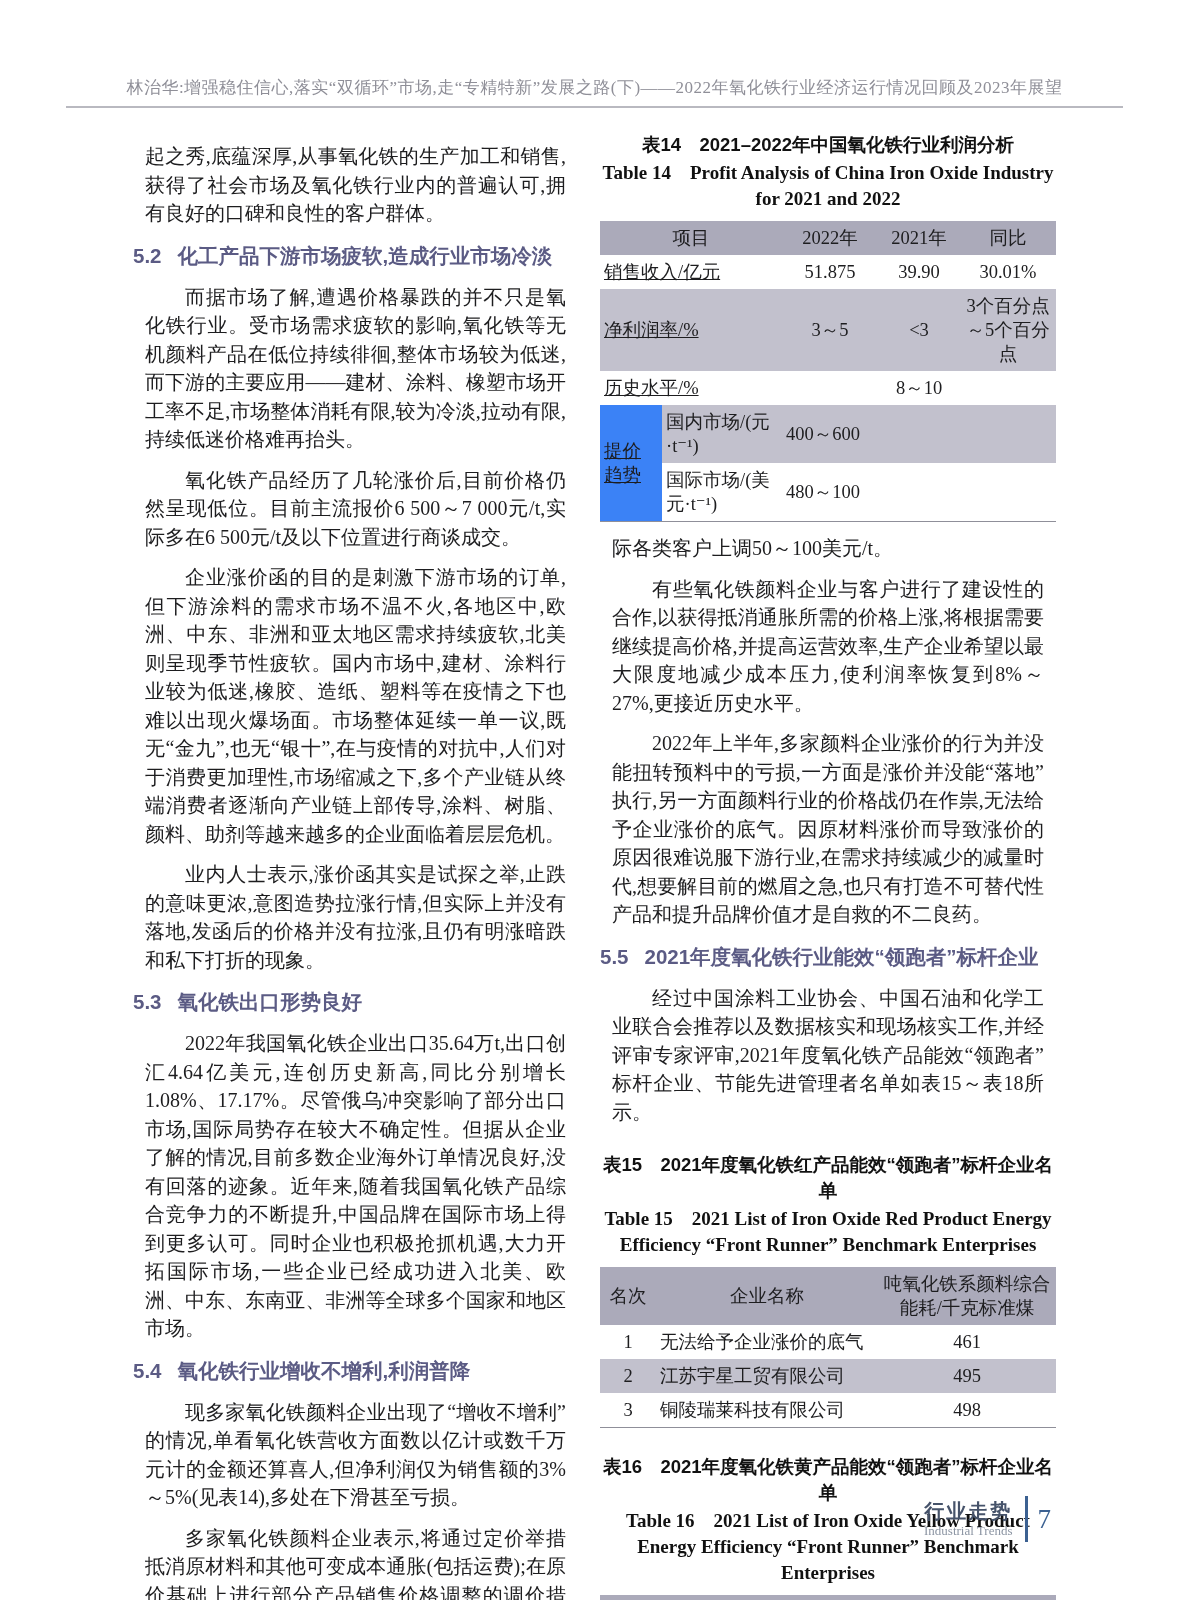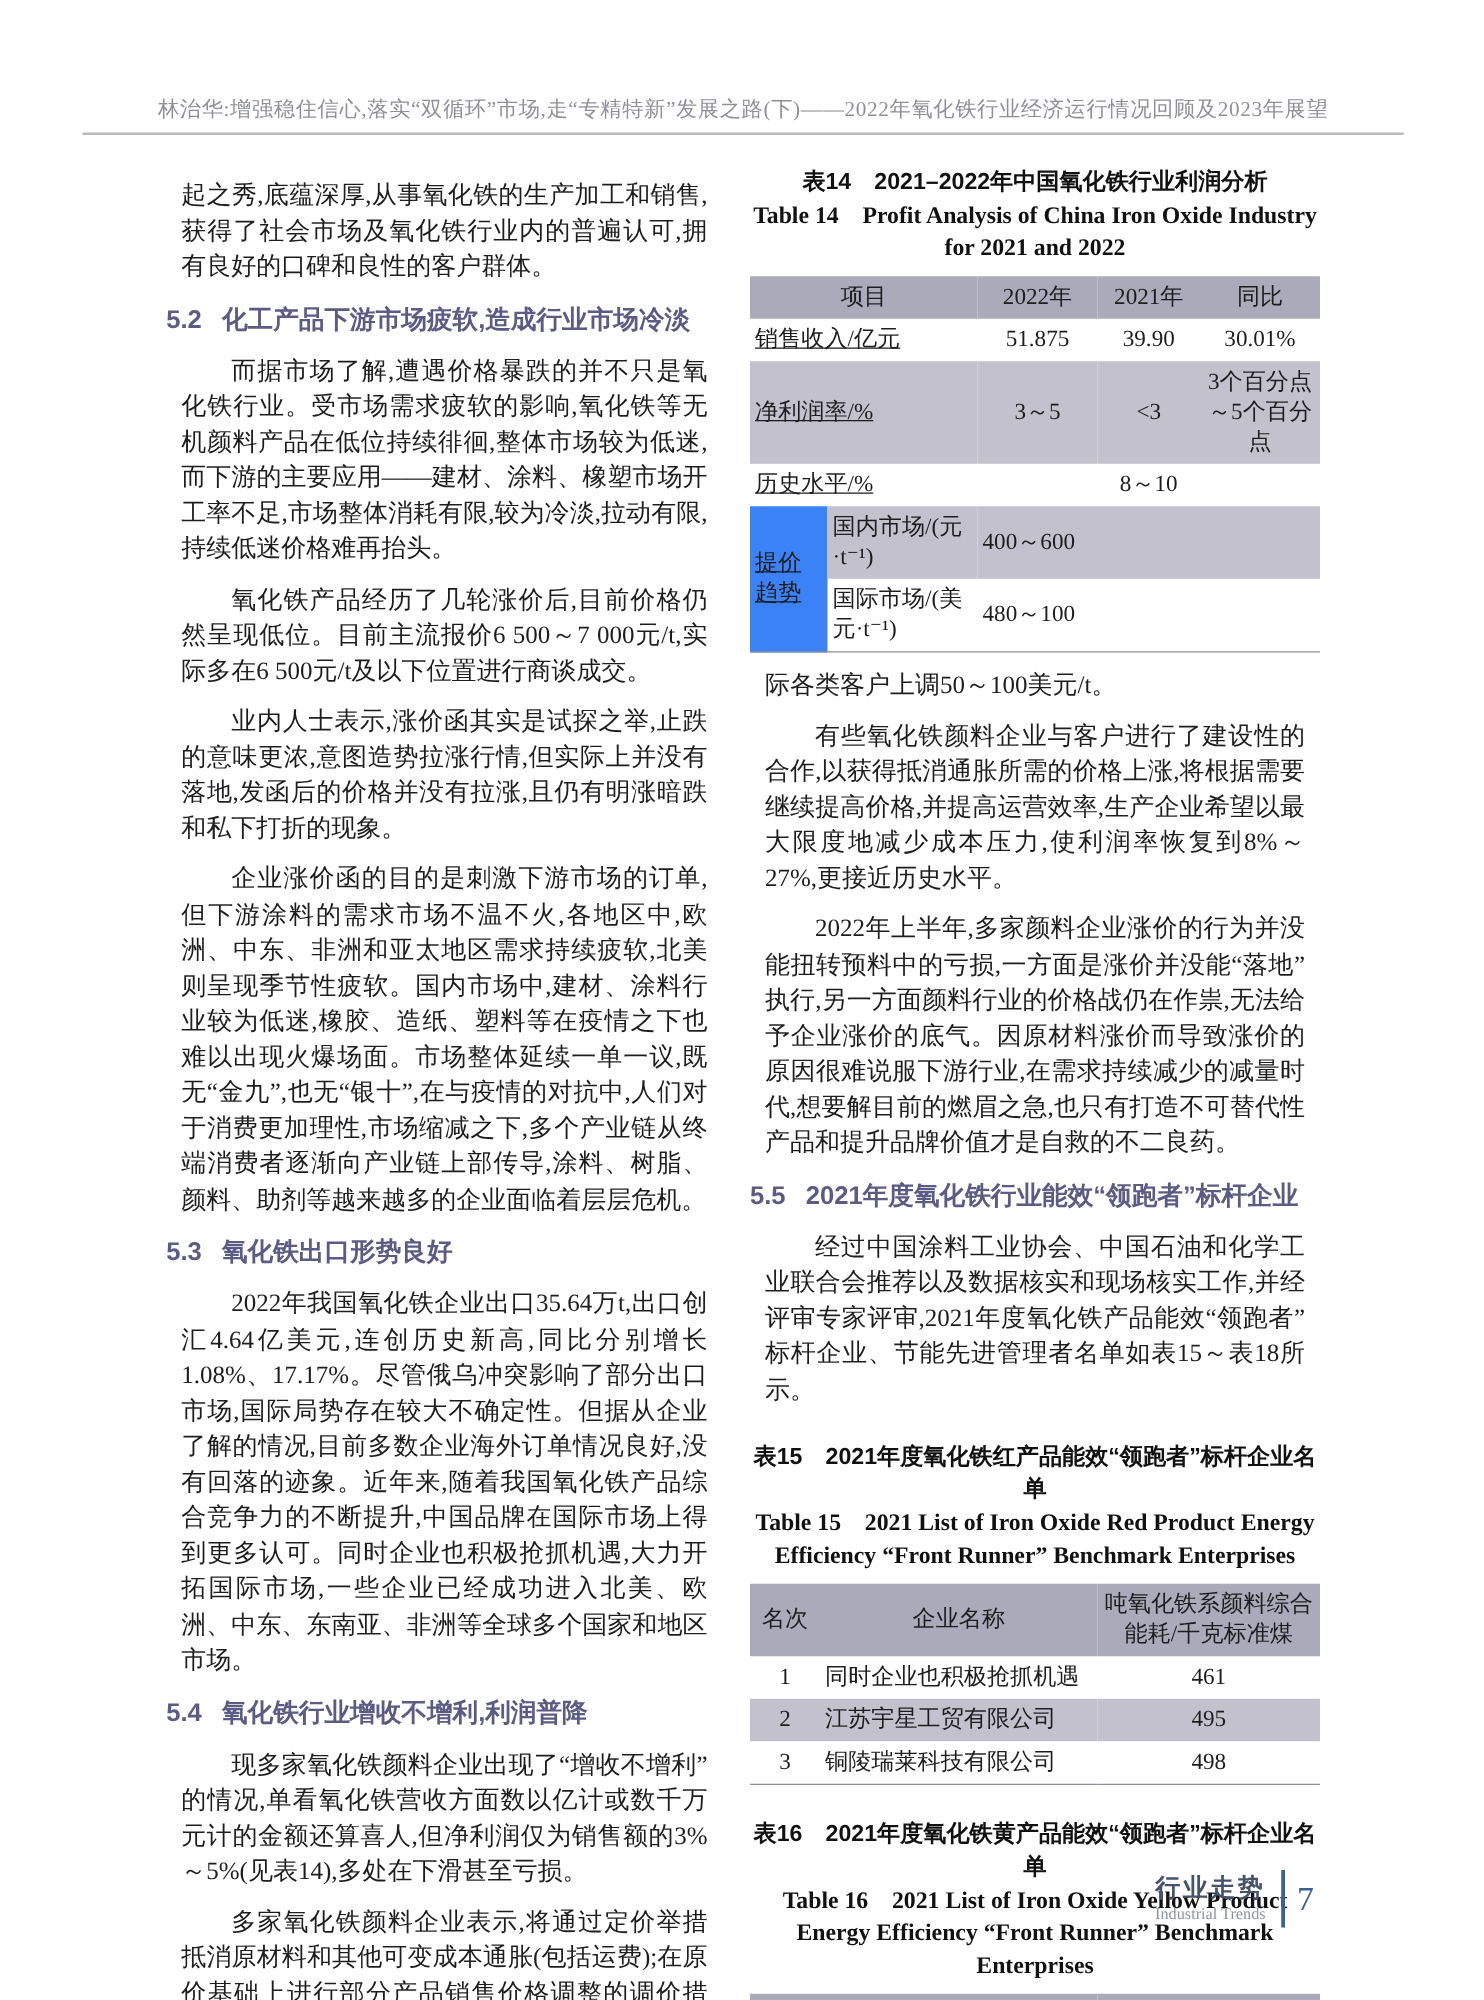--- a/index.html
+++ b/index.html
@@ -114,22 +114,22 @@
     <div class="col col-left">
       <p class="body no-indent">起之秀,底蕴深厚,从事氧化铁的生产加工和销售,获得了社会市场及氧化铁行业内的普遍认可,拥有良好的口碑和良性的客户群体。</p>
 
       <div class="sec-heading">
         <span class="sec-num">5.2</span>
         <span class="sec-title">化工产品下游市场疲软,造成行业市场冷淡</span>
       </div>
 
       <p class="body">而据市场了解,遭遇价格暴跌的并不只是氧化铁行业。受市场需求疲软的影响,氧化铁等无机颜料产品在低位持续徘徊,整体市场较为低迷,而下游的主要应用——建材、涂料、橡塑市场开工率不足,市场整体消耗有限,较为冷淡,拉动有限,持续低迷价格难再抬头。</p>
       <p class="body">氧化铁产品经历了几轮涨价后,目前价格仍然呈现低位。目前主流报价6 500～7 000元/t,实际多在6 500元/t及以下位置进行商谈成交。</p>
+      <p class="body">企业涨价函的目的是刺激下游市场的订单,但下游涂料的需求市场不温不火,各地区中,欧洲、中东、非洲和亚太地区需求持续疲软,北美则呈现季节性疲软。国内市场中,建材、涂料行业较为低迷,橡胶、造纸、塑料等在疫情之下也难以出现火爆场面。市场整体延续一单一议,既无“金九”,也无“银十”,在与疫情的对抗中,人们对于消费更加理性,市场缩减之下,多个产业链从终端消费者逐渐向产业链上部传导,涂料、树脂、颜料、助剂等越来越多的企业面临着层层危机。</p>
       <p class="body">业内人士表示,涨价函其实是试探之举,止跌的意味更浓,意图造势拉涨行情,但实际上并没有落地,发函后的价格并没有拉涨,且仍有明涨暗跌和私下打折的现象。</p>
-      <p class="body">企业涨价函的目的是刺激下游市场的订单,但下游涂料的需求市场不温不火,各地区中,欧洲、中东、非洲和亚太地区需求持续疲软,北美则呈现季节性疲软。国内市场中,建材、涂料行业较为低迷,橡胶、造纸、塑料等在疫情之下也难以出现火爆场面。市场整体延续一单一议,既无“金九”,也无“银十”,在与疫情的对抗中,人们对于消费更加理性,市场缩减之下,多个产业链从终端消费者逐渐向产业链上部传导,涂料、树脂、颜料、助剂等越来越多的企业面临着层层危机。</p>
 
       <div class="sec-heading">
         <span class="sec-num">5.3</span>
         <span class="sec-title">氧化铁出口形势良好</span>
       </div>
 
       <p class="body">2022年我国氧化铁企业出口35.64万t,出口创汇4.64亿美元,连创历史新高,同比分别增长1.08%、17.17%。尽管俄乌冲突影响了部分出口市场,国际局势存在较大不确定性。但据从企业了解的情况,目前多数企业海外订单情况良好,没有回落的迹象。近年来,随着我国氧化铁产品综合竞争力的不断提升,中国品牌在国际市场上得到更多认可。同时企业也积极抢抓机遇,大力开拓国际市场,一些企业已经成功进入北美、欧洲、中东、东南亚、非洲等全球多个国家和地区市场。</p>
 
       <div class="sec-heading">
         <span class="sec-num">5.4</span>
@@ -214,21 +214,21 @@
           <thead>
             <tr class="hdr">
               <th>名次</th>
               <th>企业名称</th>
               <th>吨氧化铁系颜料综合能耗/千克标准煤</th>
             </tr>
           </thead>
           <tbody>
             <tr>
               <td class="rank">1</td>
-              <td class="company">同时企业也积极抢抓机遇</td>
+              <td class="company">无法给予企业涨价的底气</td>
               <td class="energy">461</td>
             </tr>
             <tr class="row-gray">
               <td class="rank">2</td>
               <td class="company">江苏宇星工贸有限公司</td>
               <td class="energy">495</td>
             </tr>
             <tr>
               <td class="rank">3</td>
               <td class="company">铜陵瑞莱科技有限公司</td>

